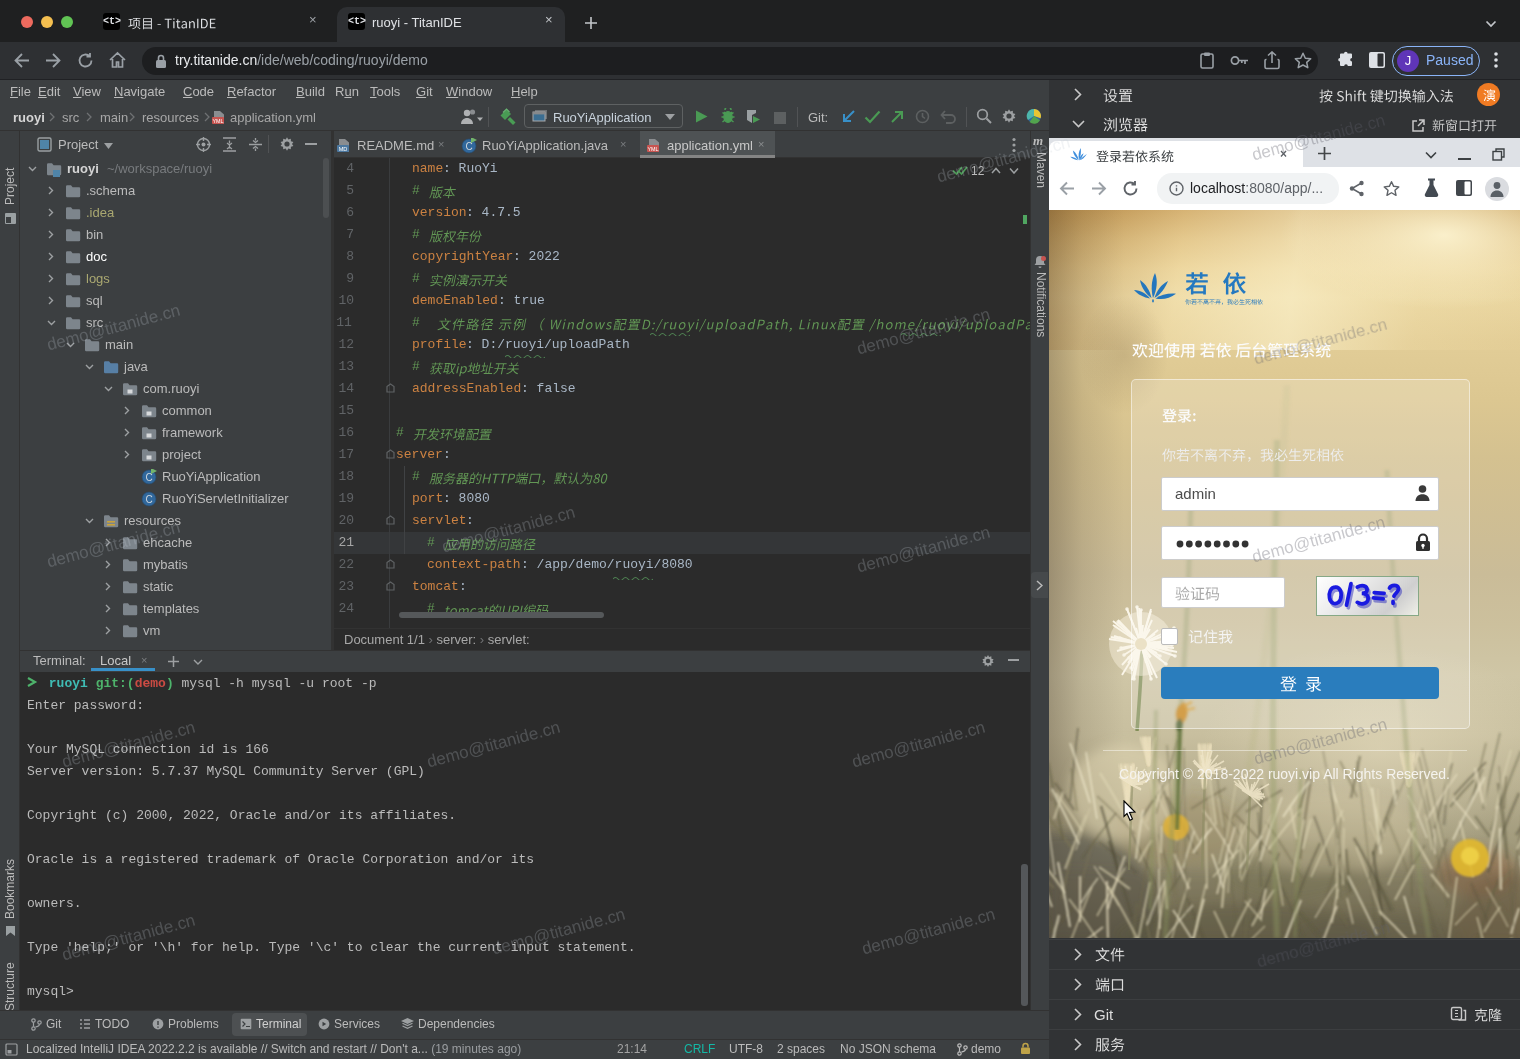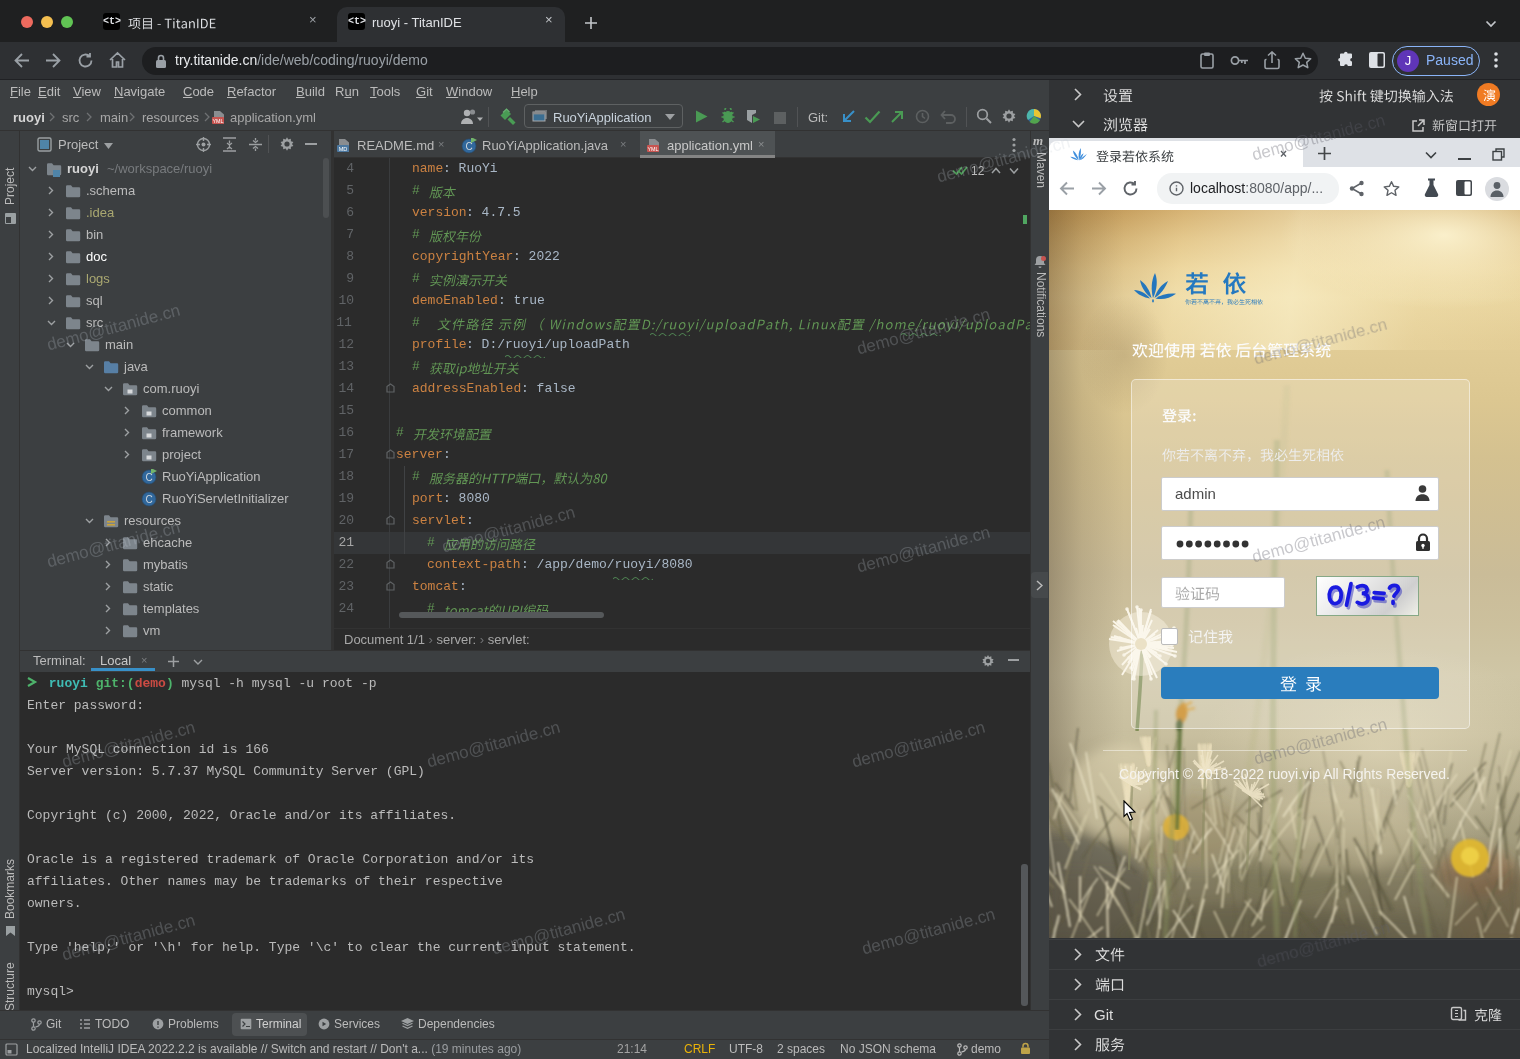--- a/index.html
+++ b/index.html
@@ -582,21 +582,20 @@
 <div class="a" style="left:1008px;top:659px;width:11px;height:2px;background:#9da0a2"></div>
 <div class="a" style="left:20px;top:672px;width:1010px;height:338px;background:#2b2b2b"></div>
 <div class="a mono" style="left:27px;top:676px;color:#bbbbbb"><svg width="12" height="10" style="margin-right:2px" viewBox="0 0 12 10">
         <path d="M1 1l7 4-7 4" stroke="#4eb36b" stroke-width="2.2" fill="none"></path>
       </svg> <span style="color:#3fbcb4;font-weight:bold">ruoyi</span> <span style="color:#4eb36b;font-weight:bold">git:(</span><span style="color:#cb4b43;font-weight:bold">demo</span><span style="color:#4eb36b;font-weight:bold">)</span> mysql -h mysql -u root -p</div>
 <div class="a mono" style="left:27px;top:698px;color:#bbbbbb">Enter password:</div>
 <div class="a mono" style="left:27px;top:742px;color:#bbbbbb">Your MySQL connection id is 166</div>
 <div class="a mono" style="left:27px;top:764px;color:#bbbbbb">Server version: 5.7.37 MySQL Community Server (GPL)</div>
 <div class="a mono" style="left:27px;top:808px;color:#bbbbbb">Copyright (c) 2000, 2022, Oracle and/or its affiliates.</div>
 <div class="a mono" style="left:27px;top:852px;color:#bbbbbb">Oracle is a registered trademark of Oracle Corporation and/or its</div>
-<div class="a mono" style="left:27px;top:874px;color:#bbbbbb">affiliates. Other names may be trademarks of their respective</div>
 <div class="a mono" style="left:27px;top:896px;color:#bbbbbb">owners.</div>
 <div class="a mono" style="left:27px;top:940px;color:#bbbbbb">Type 'help;' or '\h' for help. Type '\c' to clear the current input statement.</div>
 <div class="a mono" style="left:27px;top:984px;color:#bbbbbb">mysql&gt;</div>
 <div class="a" style="left:1021px;top:864px;width:7px;height:142px;background:#54575a;border-radius:3px"></div>
 <div class="a" style="left:0;top:1010px;width:1049px;height:29px;background:#3c3f41;border-top:1px solid #323232"></div>
 <div class="a" style="left:232px;top:1013px;width:75px;height:23px;background:#4d5052;border-radius:4px"></div>
 <svg class="a" style="left:31px;top:1018px" width="11" height="13" viewBox="0 0 11 13">
       <circle cx="2.5" cy="2.5" r="1.7" stroke="#9da0a2" stroke-width="1.2" fill="none"></circle>
       <circle cx="2.5" cy="10.5" r="1.7" stroke="#9da0a2" stroke-width="1.2" fill="none"></circle>
       <circle cx="8.5" cy="4.5" r="1.7" stroke="#9da0a2" stroke-width="1.2" fill="none"></circle>
@@ -627,21 +626,21 @@
       <path d="M1.5 5.2 6.5 7.6 11.5 5.2M1.5 8 6.5 10.4 11.5 8" stroke="#9da0a2" stroke-width="1.2" fill="none"></path>
     </svg>
 <div class="a" style="left:418px;top:1017px;color:#bbbbbb;font-size:12px">Dependencies</div>
 <div class="a" style="left:0;top:1039px;width:1049px;height:20px;background:#3c3f41;border-top:1px solid #323232"></div>
 <svg class="a" style="left:5px;top:1043px" width="13" height="13" viewBox="0 0 13 13">
       <rect x="1" y="1" width="11" height="11" rx="1" stroke="#9da0a2" stroke-width="1.2" fill="none"></rect>
       <rect x="2.5" y="7" width="4" height="3.5" fill="#9da0a2"></rect>
     </svg>
 <div class="a" style="left:26px;top:1042px;color:#bbbbbb;font-size:12px">Localized IntelliJ IDEA 2022.2.2 is available // Switch and restart // Don't a... <span style="color:#9a9da0">(19 minutes ago)</span></div>
 <div class="a" style="left:617px;top:1042px;color:#a3a3a3;font-size:12px">21:14</div>
-<div class="a" style="left:684px;top:1042px;color:#eab308;font-size:12px">CRLF</div>
+<div class="a" style="left:684px;top:1042px;color:#14b8a6;font-size:12px">CRLF</div>
 <div class="a" style="left:729px;top:1042px;color:#bbbbbb;font-size:12px">UTF-8</div>
 <div class="a" style="left:777px;top:1042px;color:#bbbbbb;font-size:12px">2 spaces</div>
 <div class="a" style="left:840px;top:1042px;color:#bbbbbb;font-size:12px">No JSON schema</div>
 <svg class="a" style="left:957px;top:1043px" width="11" height="13" viewBox="0 0 11 13">
       <circle cx="2.5" cy="2.5" r="1.7" stroke="#bbbbbb" stroke-width="1.2" fill="none"></circle>
       <circle cx="2.5" cy="10.5" r="1.7" stroke="#bbbbbb" stroke-width="1.2" fill="none"></circle>
       <circle cx="8.5" cy="4.5" r="1.7" stroke="#bbbbbb" stroke-width="1.2" fill="none"></circle>
       <path d="M2.5 4.2v4.6M8.5 6.2c0 2-2 2.3-4 2.8" stroke="#bbbbbb" stroke-width="1.2" fill="none"></path>
     </svg>
 <div class="a" style="left:971px;top:1042px;color:#bbbbbb;font-size:12px">demo</div>

